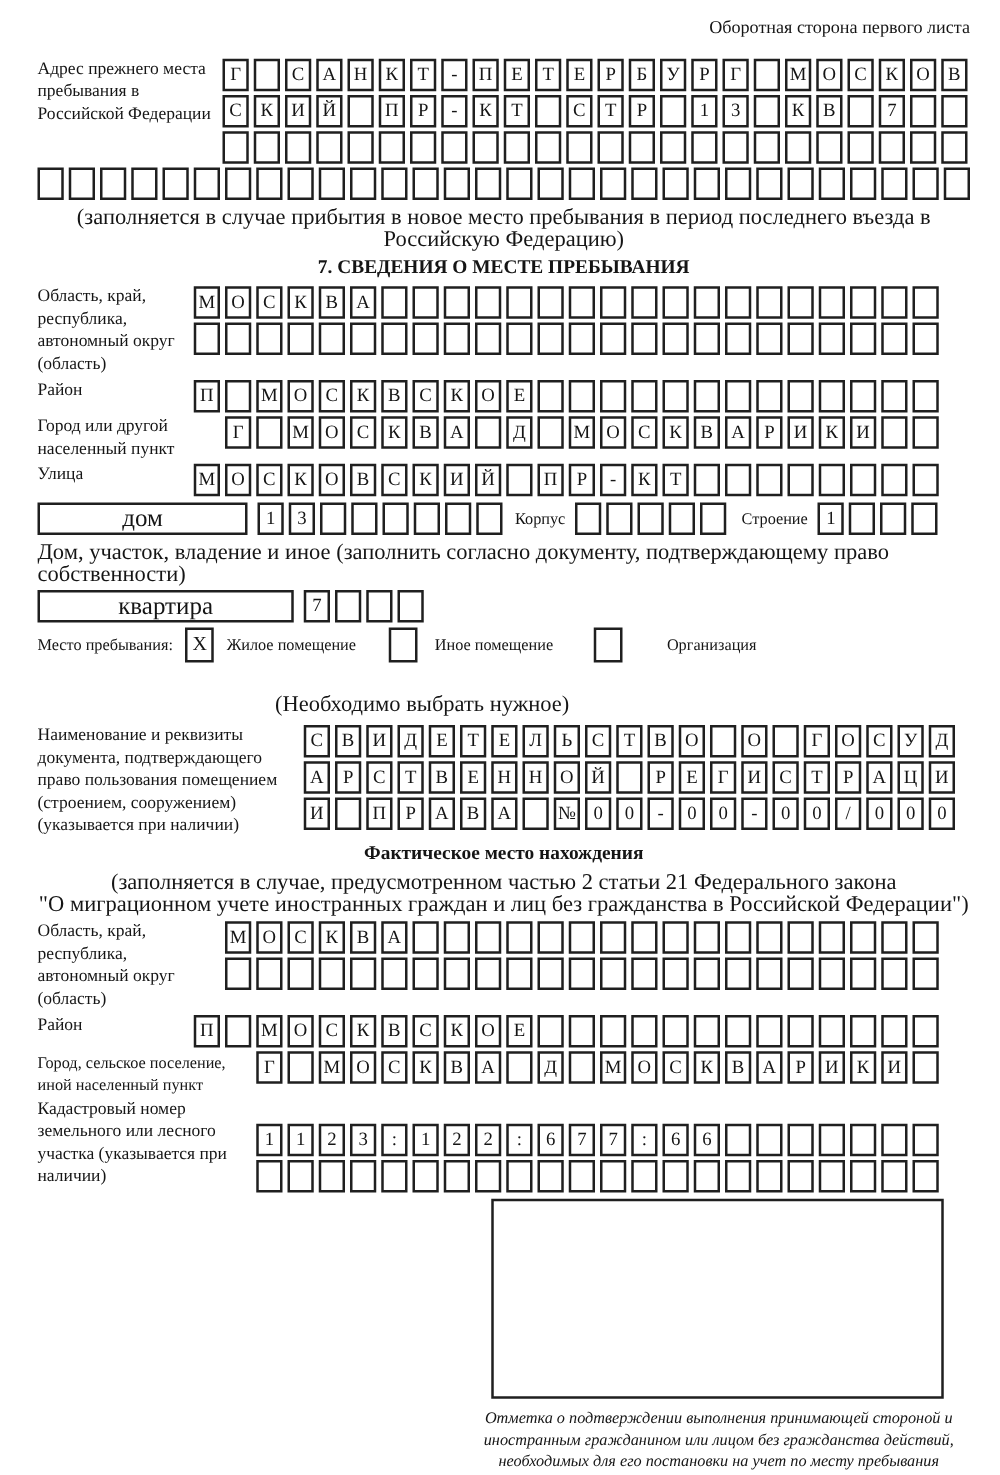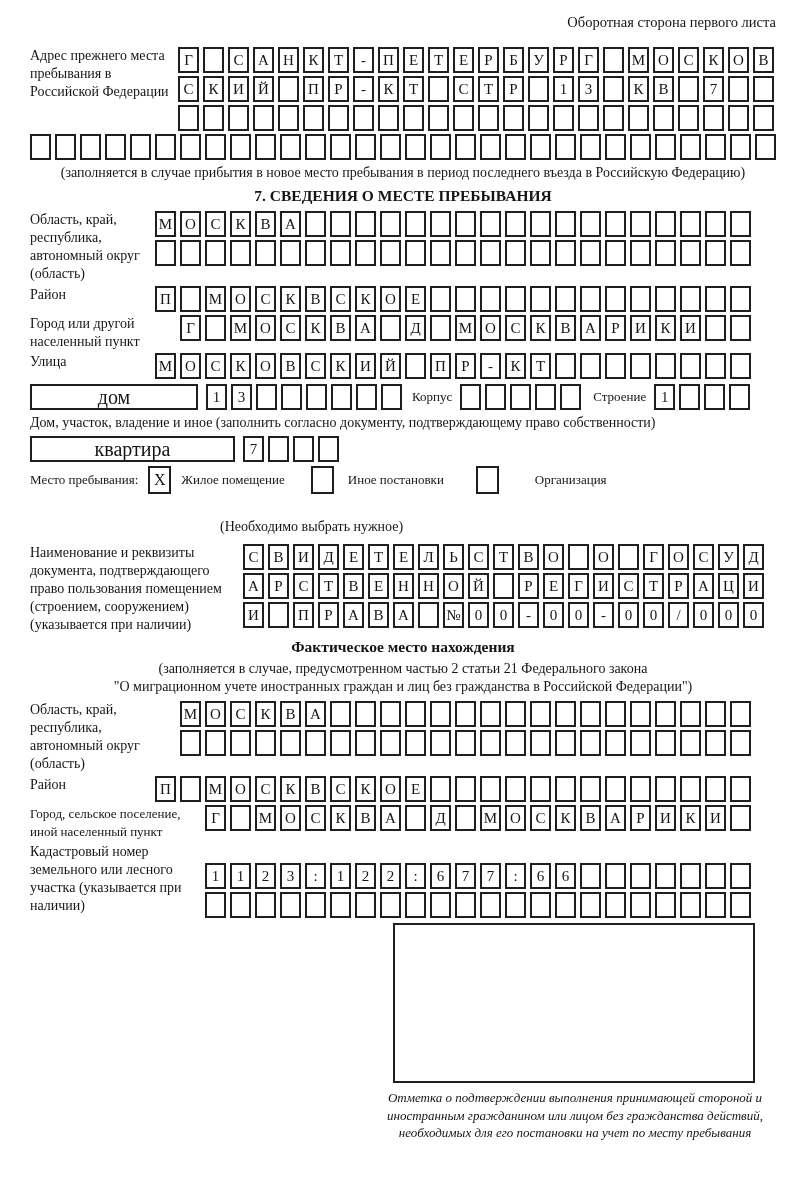--- a/index.html
+++ b/index.html
@@ -25,21 +25,21 @@
     display:flex; align-items:center; justify-content:center;
     font-size:15px; flex-shrink:0;
   }
   .cell.cb { width:23px; height:28px; font-size:16px; }
 
   .widebox {
     height:26px; border:2px solid #1f1f1f; display:flex;
     align-items:center; justify-content:center; font-size:20px; flex-shrink:0;
   }
 
-  .note { font-size:14px; line-height:18px; }
+  .note { font-size:18px; line-height:18px; }
   .center { text-align:center; }
   .sec-title { font-size:15.5px; font-weight:bold; text-align:center; }
 
   .inline-lbl { font-size:13px; line-height:26px; white-space:nowrap; }
 
   .stamp-box {
     margin-left:363px; width:362px; height:160px;
     border:2px solid #1f1f1f; background:#fff;
   }
   .stamp-caption {
@@ -361,21 +361,21 @@
         <div class="cell"></div>
         <div class="cell"></div>
       </div>
   </div>
 
   <div class="frow mb2" style="align-items:center;">
     <div class="inline-lbl">Место пребывания:</div>
     <div class="cell cb" style="margin-left:10px;">X</div>
     <div class="inline-lbl" style="margin-left:10px;">Жилое помещение</div>
     <div class="cell cb" style="margin-left:26px;"></div>
-    <div class="inline-lbl" style="margin-left:14px;">Иное постановки</div>
+    <div class="inline-lbl" style="margin-left:14px;">Иное помещение</div>
     <div class="cell cb" style="margin-left:32px;"></div>
     <div class="inline-lbl" style="margin-left:36px;">Организация</div>
   </div>
   <div class="note mb8" style="margin-left:190px;">(Необходимо выбрать нужное)</div>
 
   <div class="frow mb4">
     <div class="lbl w213">Наименование и реквизиты документа, подтверждающего право пользования помещением (строением, сооружением) (указывается при наличии)</div>
     <div class="stack">
       <div class="boxes">
           <div class="cell">С</div>

